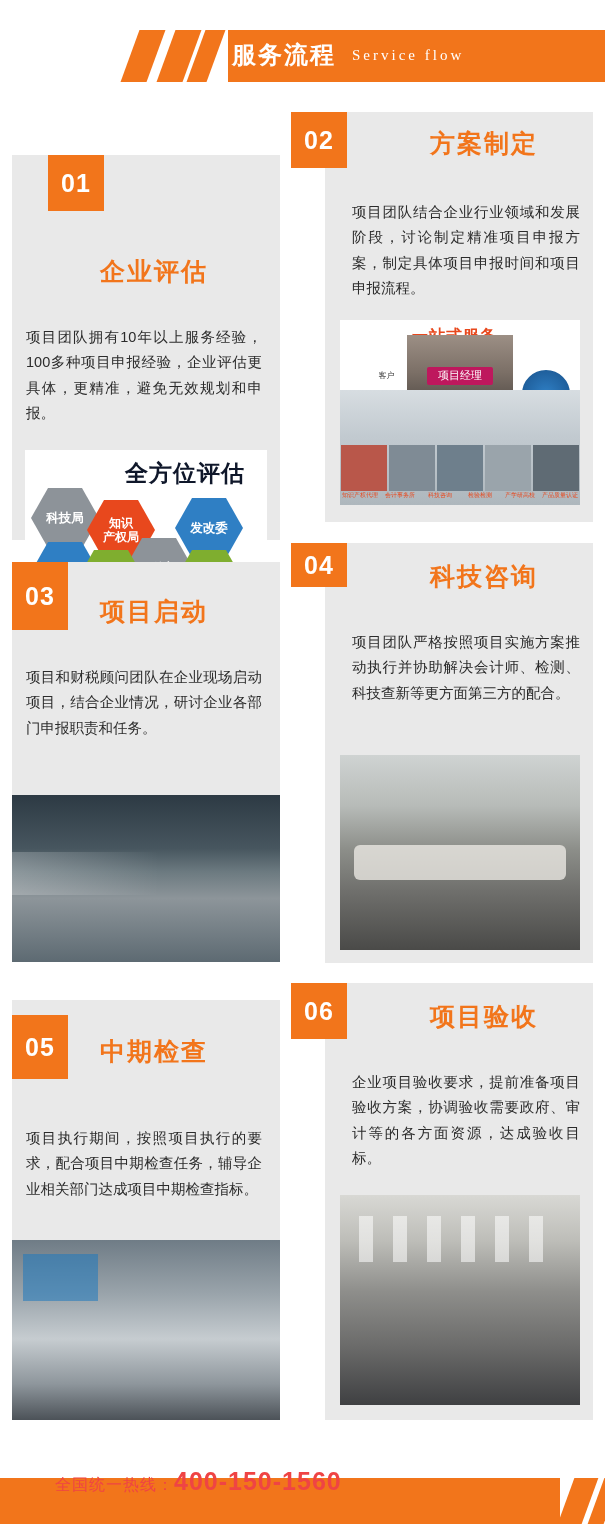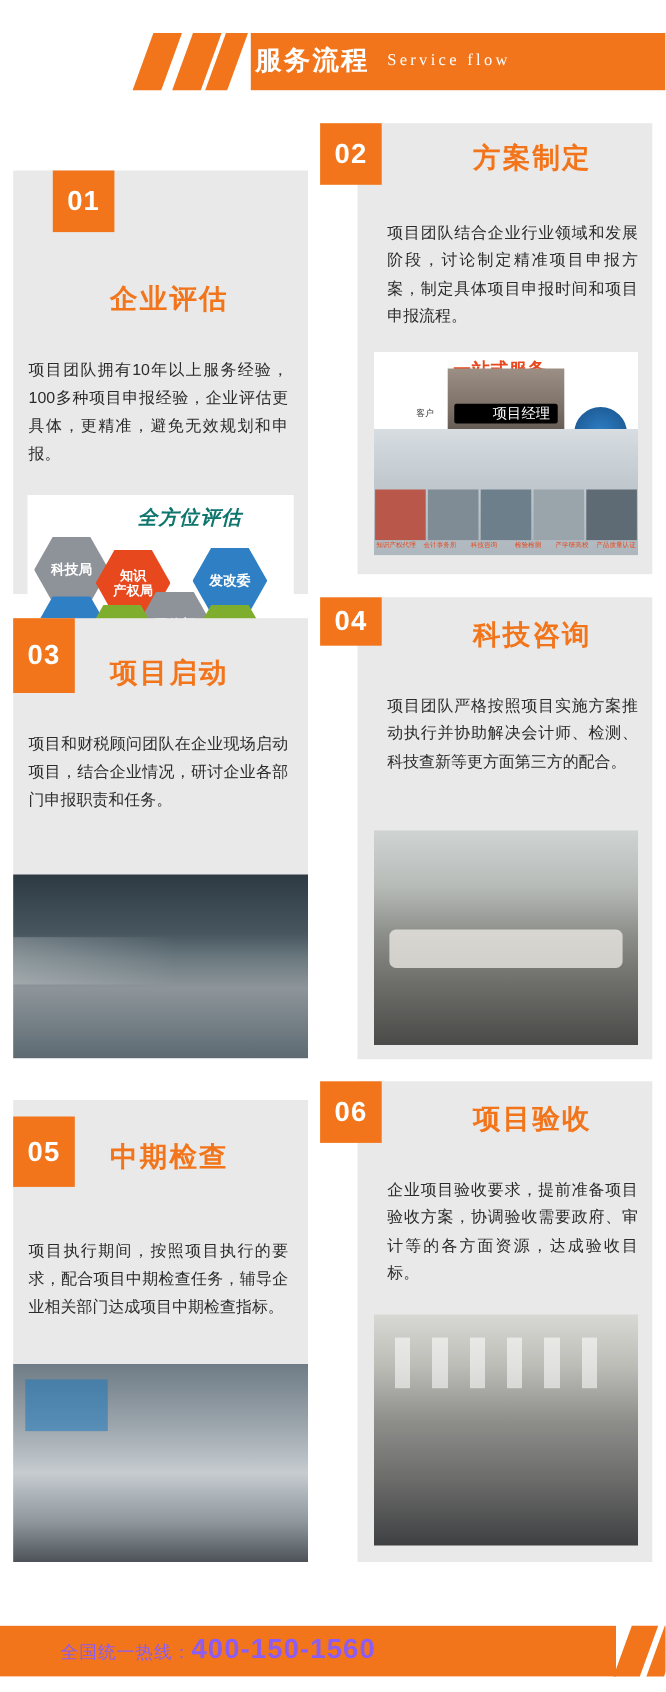--- a/index.html
+++ b/index.html
@@ -108,22 +108,22 @@
     background:repeating-linear-gradient(90deg,rgba(255,255,255,.55) 0 14px,rgba(255,255,255,0) 14px 34px);
   }
 
   
   .hexbox{
     position:absolute;
     background:#ffffff;
   }
   .hex-title{
     position:absolute;
-    font-size:18px;font-weight:bold;color:#0f766e;
-    letter-spacing:1px;white-space:nowrap;font-style:italic;
+    font-size:23px;font-weight:bold;color:#0f172a;
+    letter-spacing:1px;white-space:nowrap;
   }
   .hex{
     position:absolute;
     width:68px;height:60px;
     clip-path:polygon(25% 0%,75% 0%,100% 50%,75% 100%,25% 100%,0% 50%);
     color:#fff;font-size:12.5px;font-weight:bold;
     display:flex;align-items:center;justify-content:center;
     text-align:center;line-height:1.2;
   }
   .hex.small{font-size:12px;}
@@ -150,24 +150,23 @@
   .svc-strip span:nth-child(3){background:#6e7f8c;}
   .svc-strip span:nth-child(4){background:#9aa4ab;}
   .svc-strip span:nth-child(5){background:#5f6b74;}
   .svc-labels{
     position:absolute;left:0;bottom:2px;width:100%;height:12px;
     display:flex;color:#e8481d;font-size:6px;
   }
   .svc-labels span{flex:1;text-align:center;}
   .svc-center{
     position:absolute;left:50%;top:30%;transform:translate(-50%,-50%);
-    width:66px;height:18px;background:#000000;color:#fff;
-    font-size:13px;display:flex;align-items:center;justify-content:center;
+    width:66px;height:18px;background:#be185d;color:#fff;
+    font-size:11px;display:flex;align-items:center;justify-content:center;
     border-radius:2px;
-    padding-left:28px;
   }
   .svc-client{
     position:absolute;left:16%;top:27%;
     font-size:8px;color:#333;
   }
   .svc-seal{
     position:absolute;right:8px;top:26%;
     width:48px;height:48px;border-radius:50%;
     background:radial-gradient(circle,#2f7fc4 0%,#1f5f9c 70%,#16466f 100%);
     color:#fff;font-size:8px;font-weight:bold;
@@ -187,22 +186,22 @@
     position:absolute;left:0;bottom:14px;width:560px;height:46px;
     background:#f2751b;
   }
   .ftr-slash{
     position:absolute;bottom:14px;height:46px;width:24px;background:#f2751b;
     transform:skewX(-20deg);
   }
   .ftr-slash.f1{left:566px;}
   .ftr-slash.f2{left:596px;width:16px;}
   .ftr-text{
-    position:absolute;left:55px;bottom:24px;
-    color:#8b5cf6;font-size:16px;letter-spacing:1px;
+    position:absolute;left:55px;bottom:42px;
+    color:#ef4444;font-size:16px;letter-spacing:1px;
   }
   .ftr-num{
     font-size:25px;font-weight:bold;letter-spacing:1px;
     font-family:"Liberation Sans",sans-serif;
   }
 </style>
 </head>
 <body>
 
 <div class="page">

